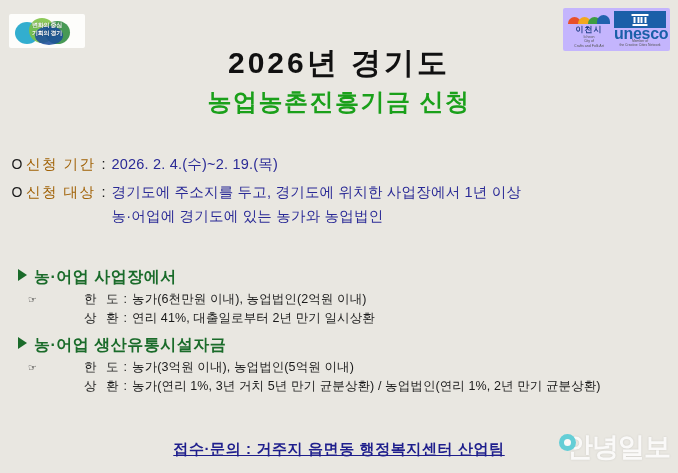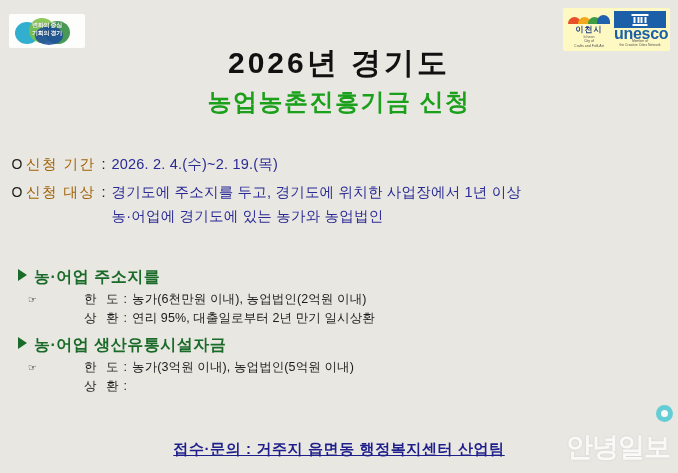--- a/index.html
+++ b/index.html
@@ -61,21 +61,21 @@
     text-shadow: 0 0 1px rgba(0,0,0,.45);
   }
 
   .logo-topright {
     position: absolute;
     right: 8px;
     top: 8px;
     display: flex;
     align-items: flex-start;
     gap: 3px;
-    background: #fef9c3;
+    background: #c4b5fd;
     padding: 3px 4px;
     border-radius: 2px;
   }
   .logo-icheon {
     width: 44px;
     text-align: center;
   }
   .logo-icheon .arcs {
     position: relative;
     height: 13px;
@@ -285,25 +285,24 @@
     letter-spacing: .6px;
     text-decoration: underline;
   }
 
   
   .watermark {
     position: absolute;
     right: 8px;
     bottom: 8px;
     display: flex;
-    align-items: flex-end;
+    align-items: center;
     gap: 2px;
     opacity: .78;
     pointer-events: none;
-    flex-direction: column;
   }
   .watermark .dot {
     width: 17px; height: 17px;
     border-radius: 50%;
     background: #3fc7d4;
     position: relative;
     left: 3px;
     top: -5px;
   }
   .watermark .dot::after {
@@ -395,54 +394,55 @@
       </span>
     </div>
 
   </div>
 
   <div class="sections">
 
     <div class="fund">
       <div class="fund-head">
         <span class="tri"></span>
-        <span>농·어업 주소지를</span>
+        <span>농·어업 사업장에서</span>
       </div>
       <div class="fund-lines">
         <div class="fund-line">
           <span class="hand">☞</span>
           <span class="fl-label">한 도</span>
           <span class="fl-colon">:</span>
           <span class="fl-value">농가(6천만원 이내), 농업법인(2억원 이내)</span>
         </div>
         <div class="fund-line">
           <span class="hand empty"></span>
           <span class="fl-label">상 환</span>
           <span class="fl-colon">:</span>
-          <span class="fl-value">연리 95%, 대출일로부터 2년 만기 일시상환</span>
+          <span class="fl-value">연리 41%, 대출일로부터 2년 만기 일시상환</span>
         </div>
       </div>
     </div>
 
     <div class="fund">
       <div class="fund-head">
         <span class="tri"></span>
         <span>농·어업 생산유통시설자금</span>
       </div>
       <div class="fund-lines">
         <div class="fund-line">
           <span class="hand">☞</span>
           <span class="fl-label">한 도</span>
           <span class="fl-colon">:</span>
           <span class="fl-value">농가(3억원 이내), 농업법인(5억원 이내)</span>
         </div>
         <div class="fund-line">
           <span class="hand empty"></span>
           <span class="fl-label">상 환</span>
           <span class="fl-colon">:</span>
+          <span class="fl-value">농가(연리 1%, 3년 거치 5년 만기 균분상환) / 농업법인(연리 1%, 2년 만기 균분상환)</span>
         </div>
       </div>
     </div>
 
   </div>
 
   <div class="footer">접수·문의 : 거주지 읍면동 행정복지센터 산업팀</div>
 
   <div class="watermark">
     <span class="dot"></span>

